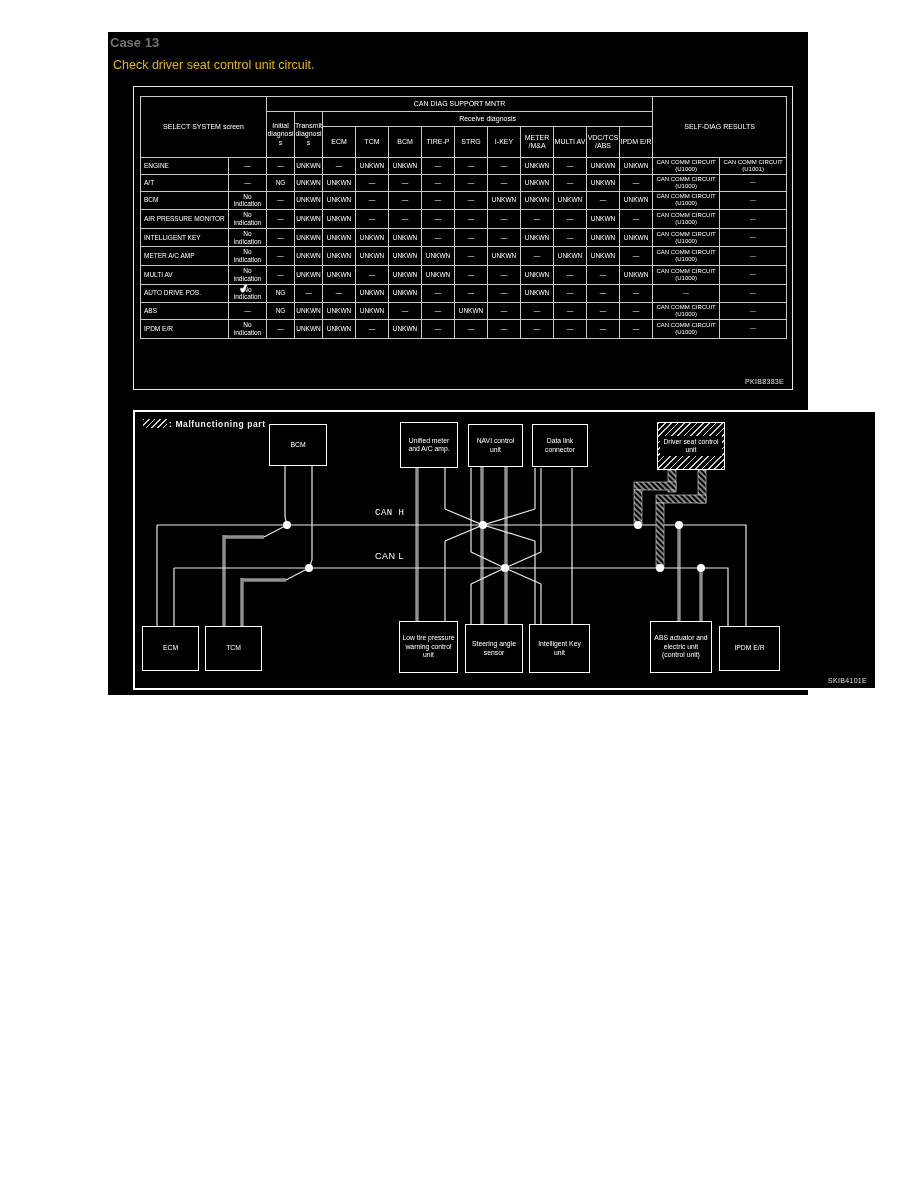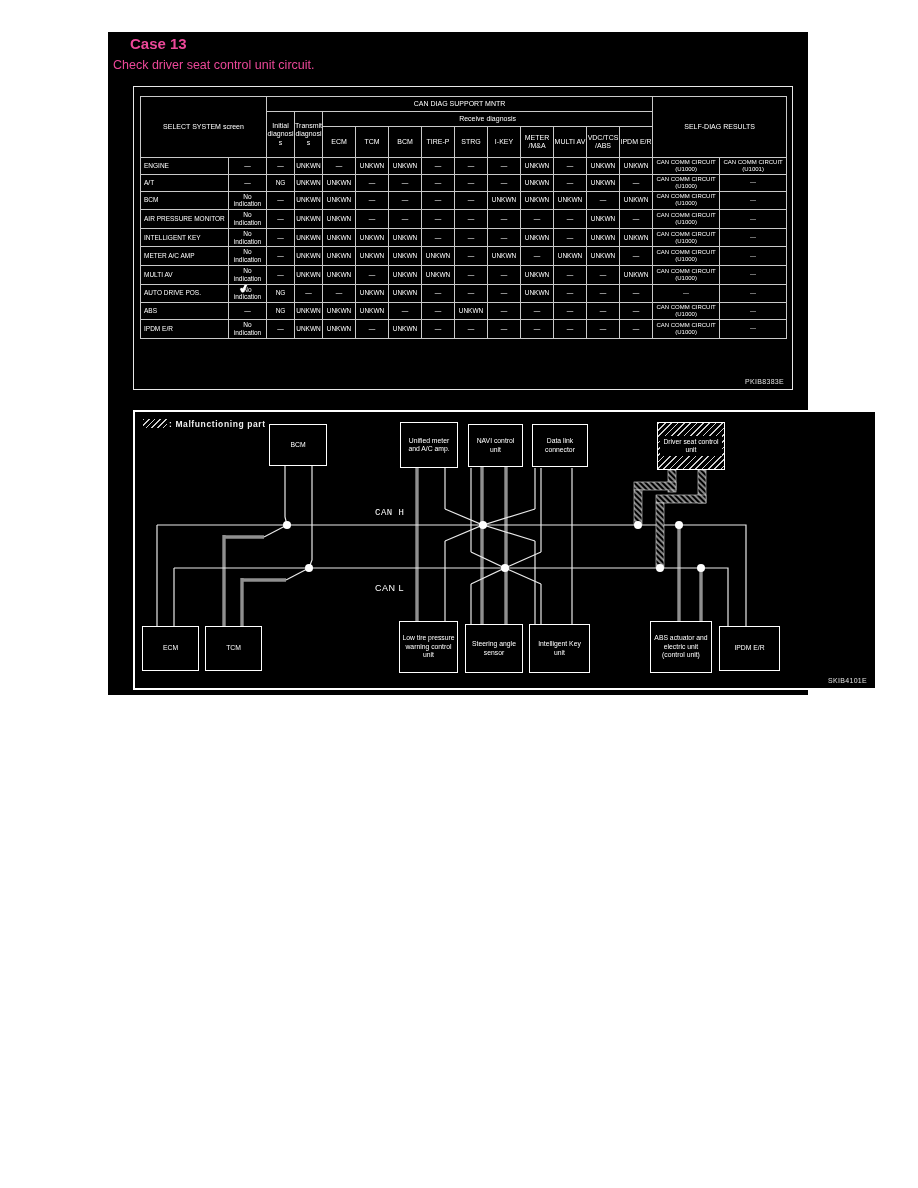--- a/index.html
+++ b/index.html
@@ -4,22 +4,22 @@
 <style>
   html,body{margin:0;padding:0;}
   body{
     width:918px;height:1188px;background:#ffffff;position:relative;
     font-family:"Liberation Sans", sans-serif;
   }
   .panel{
     position:absolute;left:108px;top:30px;width:700px;height:665px;
     background:#000;border-top:2px solid #fff;box-sizing:border-box;color:#fff;
   }
-  .case-title{position:absolute;left:22px;top:3px;font-size:15px;font-weight:bold;color:#ec4899;}
-  .subtitle{position:absolute;left:5px;top:26px;font-size:12.5px;color:#ec4899;}
+  .case-title{position:absolute;left:2px;top:3px;font-size:13px;font-weight:bold;color:#737373;}
+  .subtitle{position:absolute;left:5px;top:26px;font-size:12.5px;color:#eab308;}
 
   
   .tablebox{
     position:absolute;left:25px;top:54px;width:660px;height:304px;
     border:1px solid #e8e8e8;box-sizing:border-box;background:#000;
   }
   table.diag{
     position:absolute;left:6px;top:9px;width:646px;
     border-collapse:collapse;table-layout:fixed;color:#fff;
   }
@@ -369,21 +369,21 @@
         <circle cx="525" cy="156" r="4"></circle>
         <circle cx="566" cy="156" r="4"></circle>
       </g>
     </svg>
 
     <div class="legend">
       <span class="swatch"></span><span>: Malfunctioning part</span>
     </div>
 
     <div class="canlabel" style="left:240px;top:96px;font-family:Liberation Mono, monospace;">CAN H</div>
-    <div class="canlabel" style="left:240px;top:139px;margin-top:32px;">CAN L</div>
+    <div class="canlabel" style="left:240px;top:139px;">CAN L</div>
 
     <div class="dbox" style="left:134px;top:12px;width:58px;height:42px;">BCM</div>
     <div class="dbox" style="left:265px;top:10px;width:58px;height:46px;">Unified meter and A/C amp.</div>
     <div class="dbox" style="left:333px;top:12px;width:55px;height:43px;">NAVI control unit</div>
     <div class="dbox" style="left:397px;top:12px;width:56px;height:43px;">Data link connector</div>
     <div class="dbox hatchbox" style="left:522px;top:10px;width:68px;height:48px;">
       <span class="inner">Driver seat control unit</span>
     </div>
     <div class="dbox" style="left:7px;top:214px;width:57px;height:45px;">ECM</div>
     <div class="dbox" style="left:70px;top:214px;width:57px;height:45px;">TCM</div>

